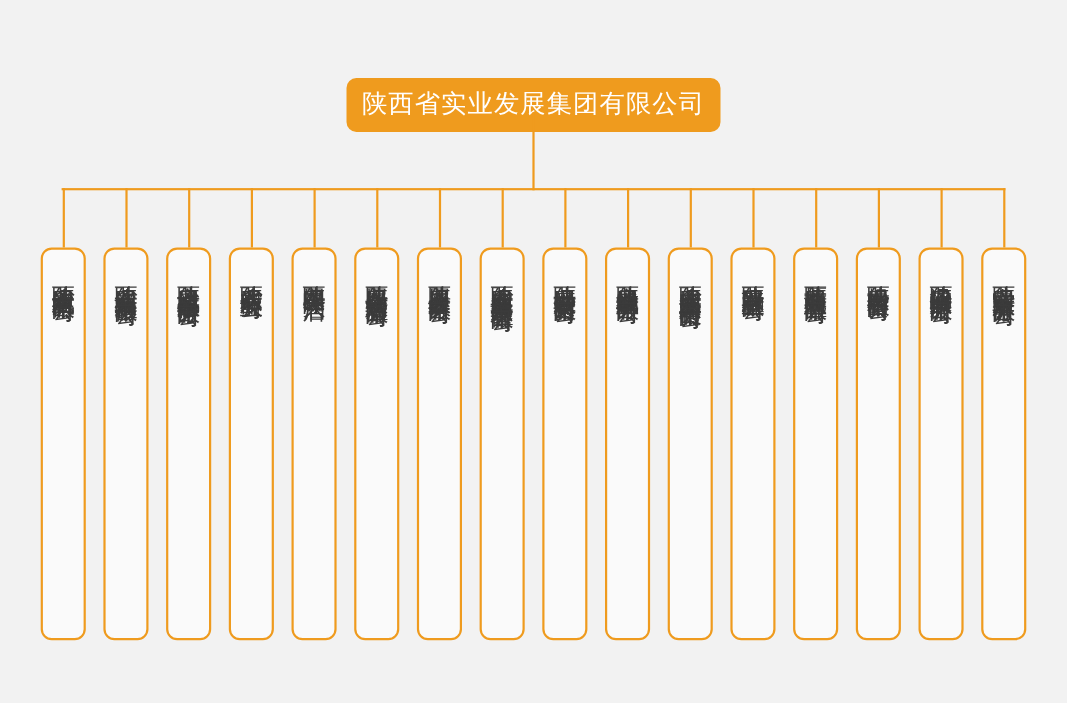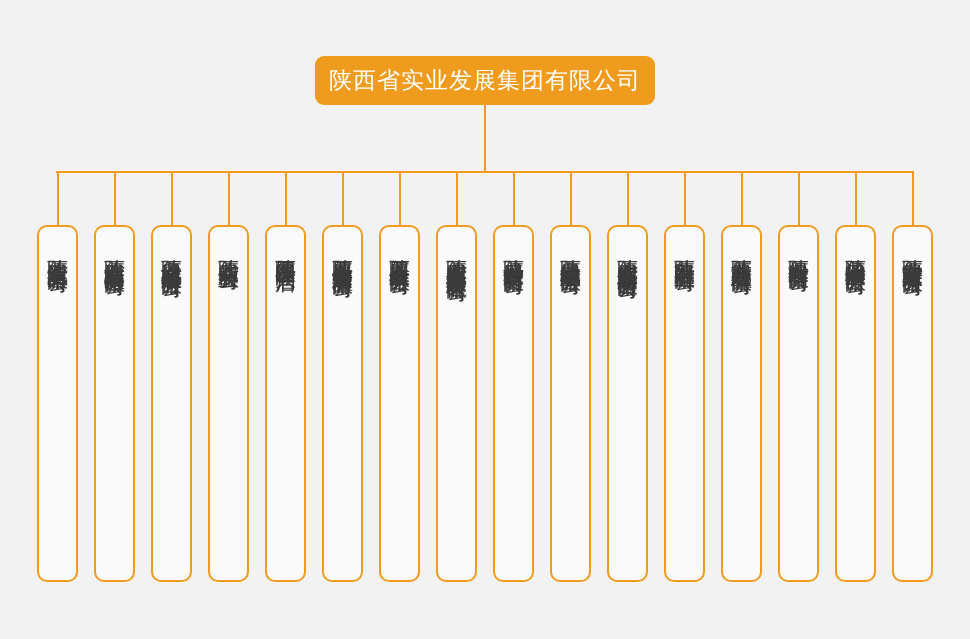--- a/index.html
+++ b/index.html
@@ -16,21 +16,21 @@
   #org-chart {
     position: relative;
     width: 970px;
     height: 639px;
   }
 
   
   .root-node {
     position: absolute;
     left: 315px;
-    top: 56px;
+    top: 71px;
     width: 340px;
     height: 49px;
     background: #ef9b1e;
     border-radius: 9px;
     display: flex;
     align-items: center;
     justify-content: center;
     box-sizing: border-box;
   }
   .root-label {

